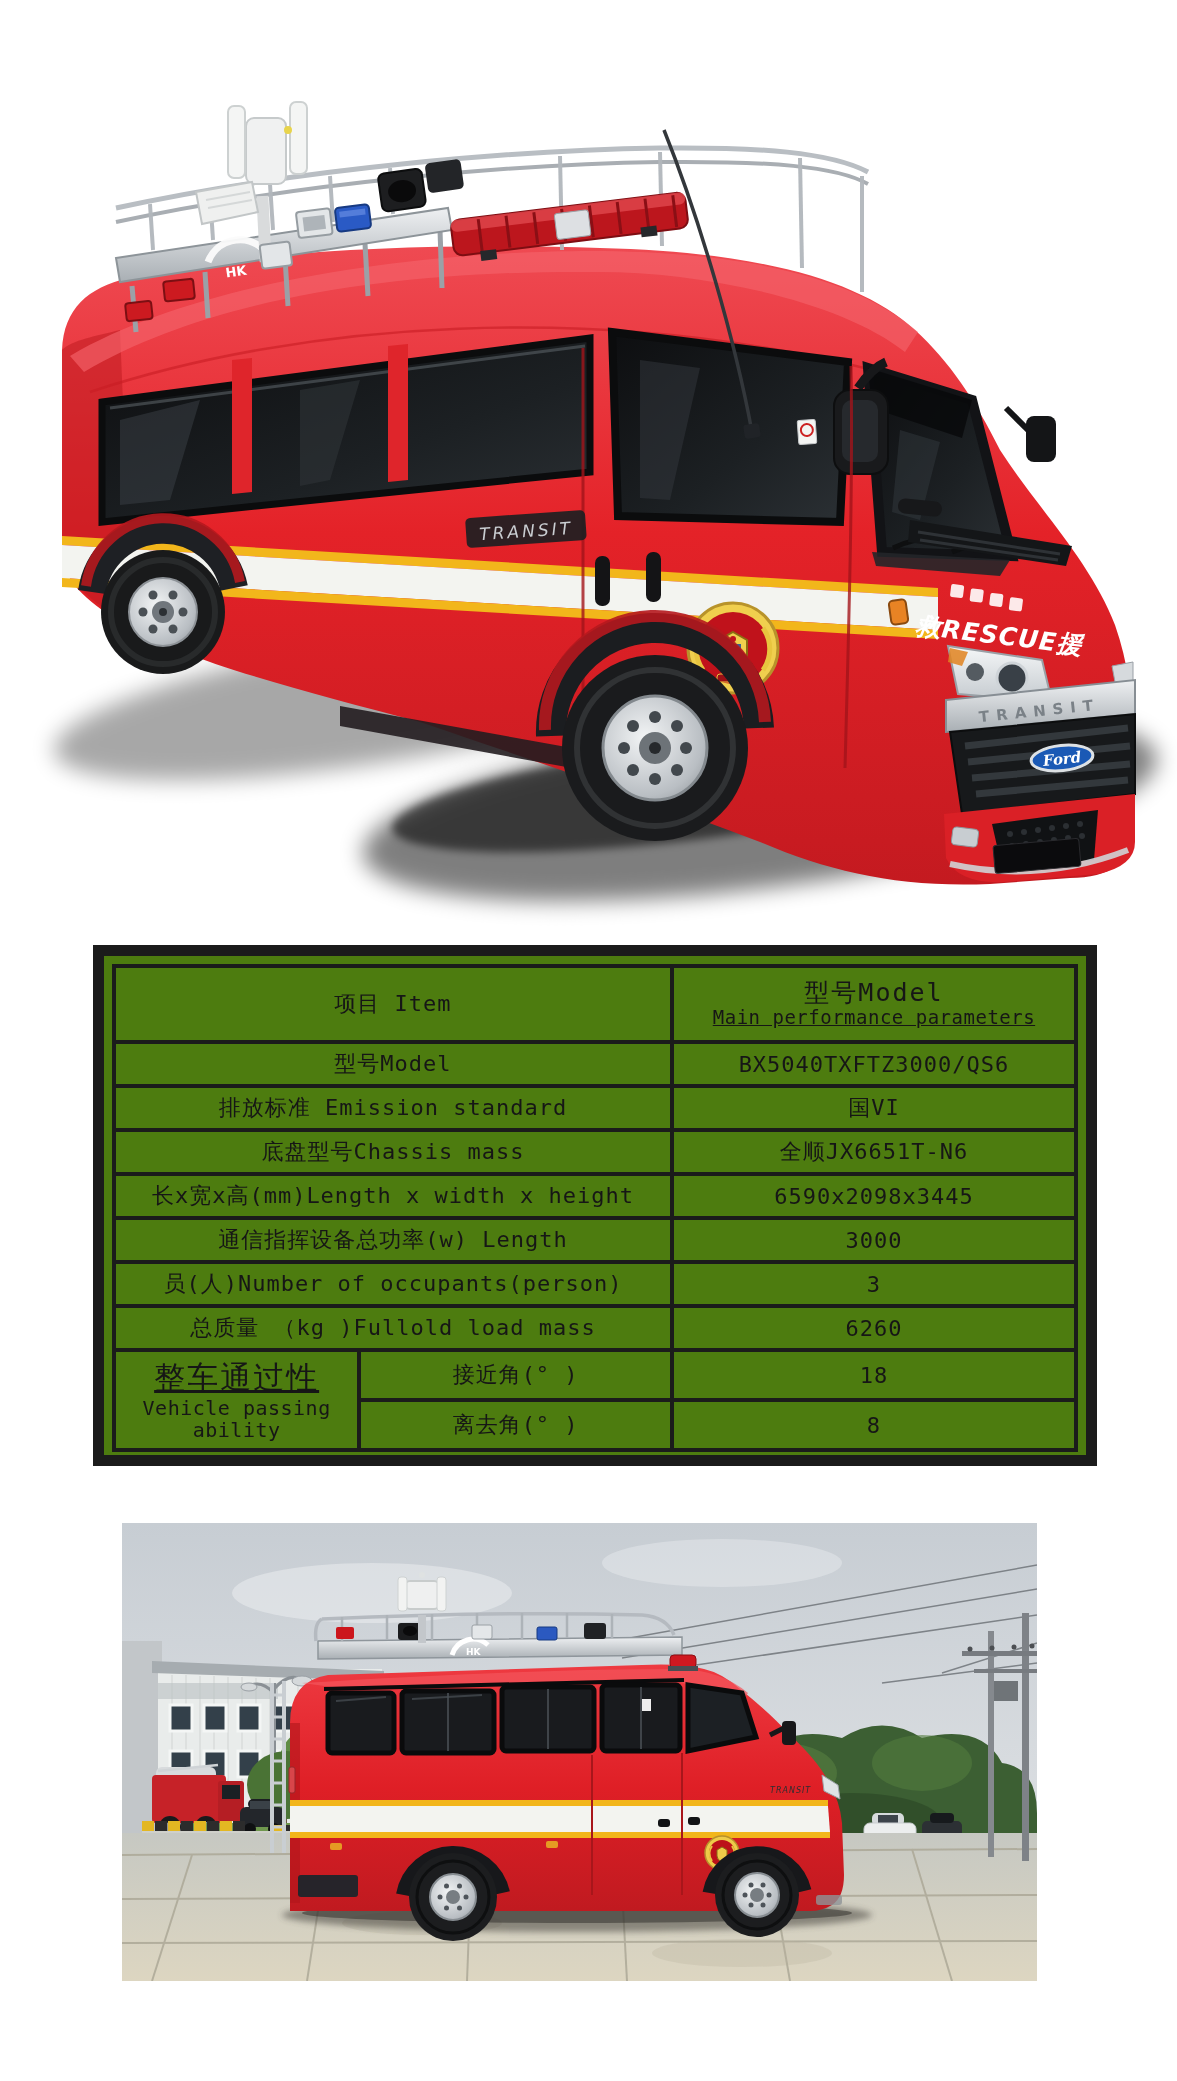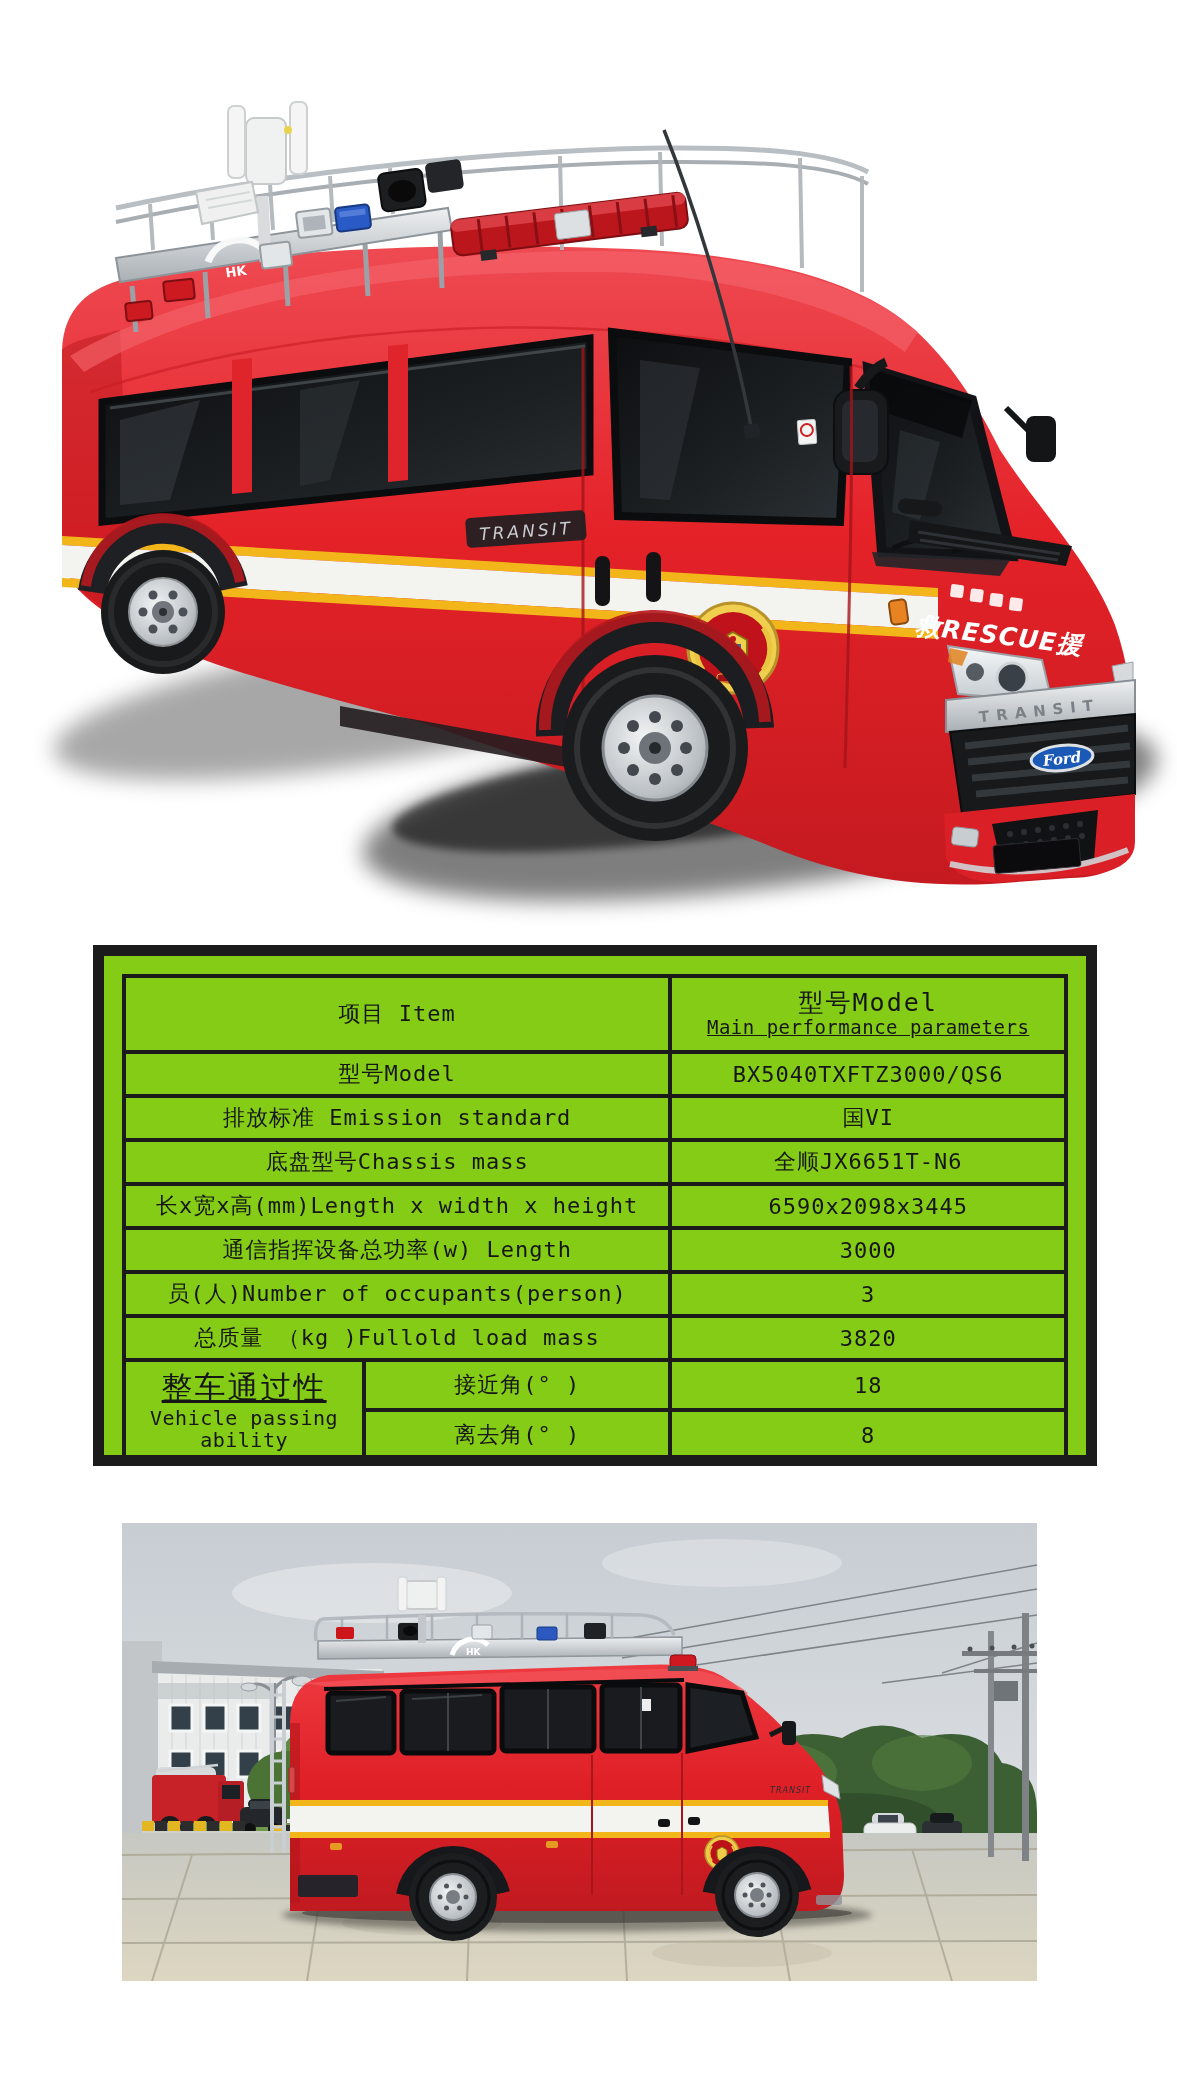--- a/index.html
+++ b/index.html
@@ -5,21 +5,21 @@
   html,body{margin:0;padding:0;background:#ffffff;}
   .canvas{position:relative;width:1177px;height:2081px;background:#ffffff;overflow:hidden;
           font-family:"DejaVu Sans Mono","Liberation Mono",monospace;color:#161616;}
   .photo{position:absolute;margin:0;padding:0;}
   .photo svg{display:block;width:100%;height:100%;}
   #photoTop{left:0;top:0;width:1177px;height:945px;}
   #photoBottom{left:122px;top:1523px;width:915px;height:458px;}
 
   
   .table-frame{position:absolute;left:93px;top:945px;width:1004px;height:521px;
-               border:11px solid #1b1b1b;padding:18px;box-sizing:border-box;background:#84cc16;}
+               border:11px solid #1b1b1b;padding:8px;box-sizing:border-box;background:#4d7c0f;}
   table.spec{width:100%;height:100%;border-collapse:collapse;table-layout:fixed;}
   table.spec td{border:4px solid #1b1b1b;text-align:center;vertical-align:middle;
                 padding:0 2px;overflow:hidden;white-space:nowrap;font-size:22px;letter-spacing:1px;}
   tr.hrow{height:76px;}
   tr.drow{height:44px;}
   tr.srow{height:50px;}
   .hd-cn{font-size:25px;letter-spacing:2px;line-height:1.15;}
   .hd-en{font-size:19px;letter-spacing:0.5px;line-height:1.15;text-decoration:underline;}
   .grp-cn{font-size:31px;letter-spacing:2px;line-height:1.2;text-decoration:underline;}
   .grp-en{font-size:20px;letter-spacing:0.5px;line-height:1.1;}
@@ -364,21 +364,21 @@
       <tr class="drow">
         <td colspan="2">通信指挥设备总功率(w) Length</td>
         <td>3000</td>
       </tr>
       <tr class="drow">
         <td colspan="2">员(人)Number of occupants(person)</td>
         <td>3</td>
       </tr>
       <tr class="drow">
         <td colspan="2">总质量 （kg )Fullold load mass</td>
-        <td>3820</td>
+        <td>6260</td>
       </tr>
       <tr class="srow">
         <td rowspan="2">
           <div class="grp-cn">整车通过性</div>
           <div class="grp-en">Vehicle passing</div>
           <div class="grp-en">ability</div>
         </td>
         <td>接近角(° )</td>
         <td>18</td>
       </tr>

